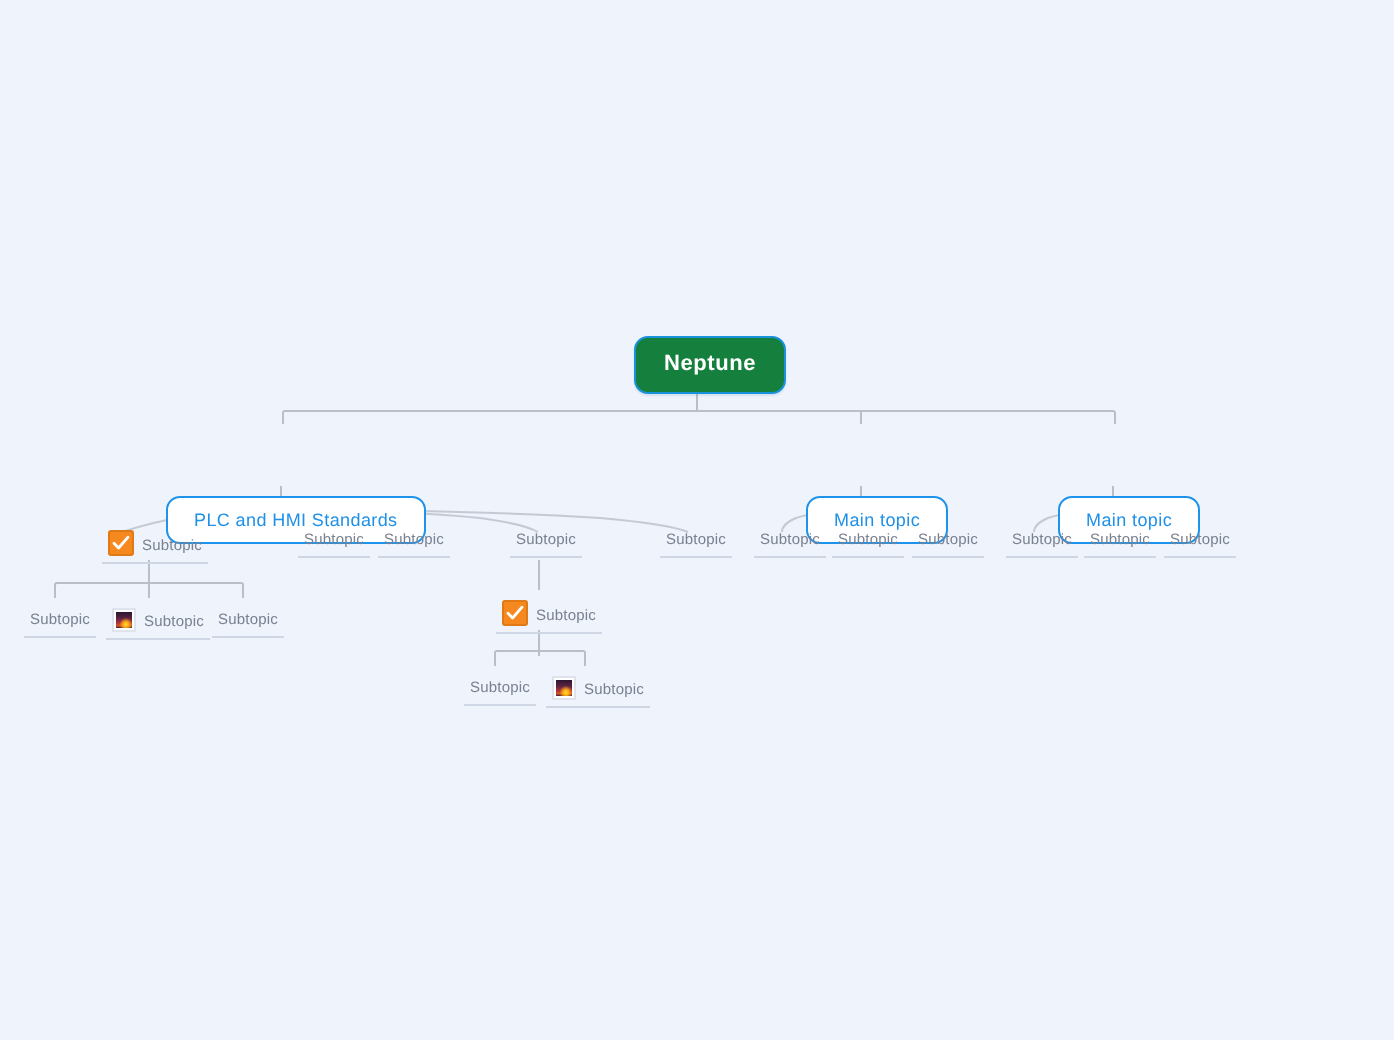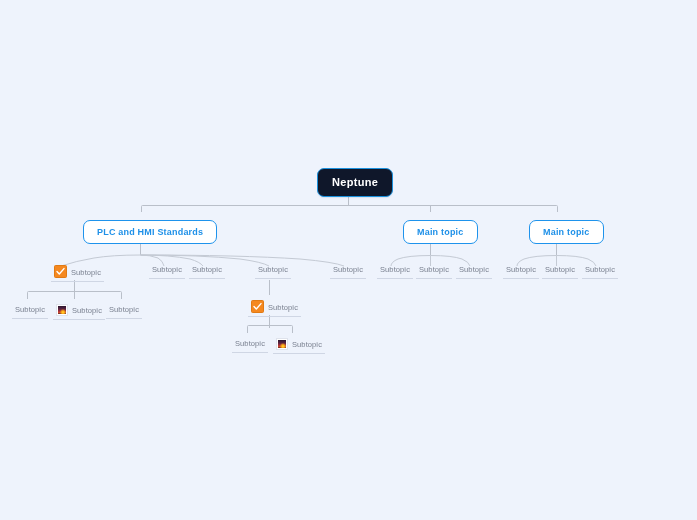--- a/index.html
+++ b/index.html
@@ -32,43 +32,44 @@
   }
 
   .node {
     position: absolute;
     box-sizing: border-box;
     white-space: nowrap;
   }
 
   
   .node-root {
-    background: #0f172a;
+    background: #15803d;
     border: 1px solid #1a91dd;
     border-radius: 7px;
     color: #ffffff;
     font-size: 11px;
     font-weight: bold;
     letter-spacing: 0.3px;
     padding: 7px 14px 8px 14px;
     text-align: center;
     box-shadow: 0 1px 1px rgba(20,80,150,0.10);
   }
 
   
   .node-main {
     background: #ffffff;
     border: 1.4px solid #1e93ec;
     border-radius: 7px;
     color: #1e90e8;
     font-size: 9px;
-    font-weight: bold;
+    font-weight: normal;
     letter-spacing: 0.2px;
     padding: 6px 13px 6px 13px;
     text-align: center;
+    margin-top: 28px;
   }
 
   
   .node-sub {
     color: #7a8190;
     font-size: 7.5px;
     letter-spacing: 0.1px;
     padding: 1px 3px 3px 3px;
     border-bottom: 1px solid #cfd6e4;
     display: flex;

